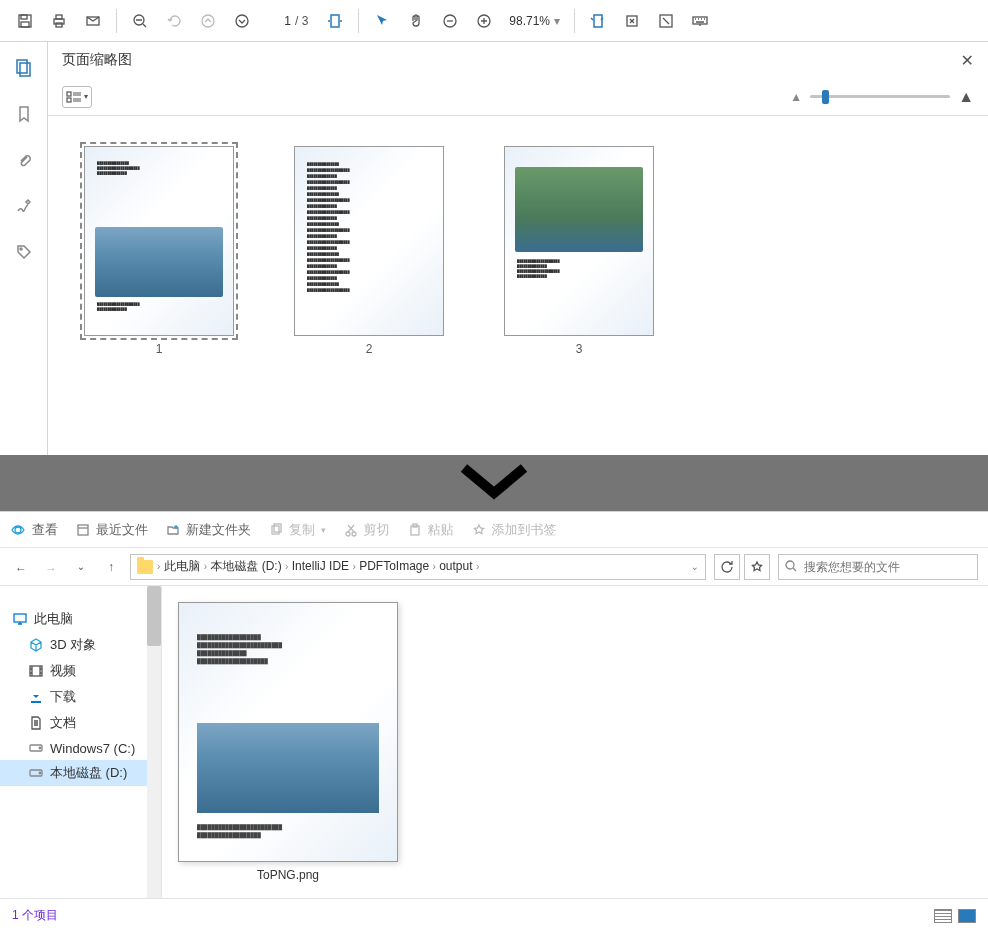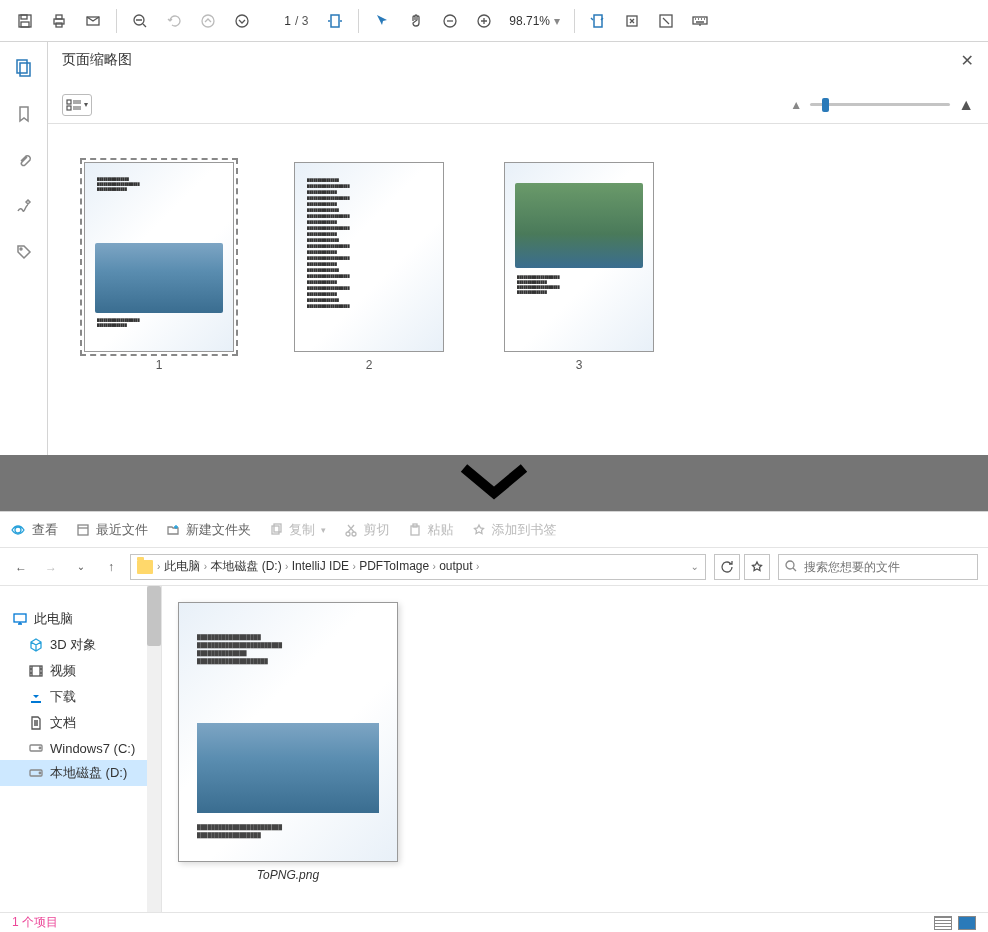--- a/index.html
+++ b/index.html
@@ -12,21 +12,21 @@
 .tsep { width: 1px; height: 24px; background: #d4d4d4; margin: 0 4px; }
 .page-input { width: 30px; text-align: right; border: none; font-size: 12px; color: #333; }
 .page-total { color: #555; font-size: 12px; margin-right: 8px; }
 .zoom-select { display: flex; align-items: center; gap: 4px; color: #333; font-size: 12px; margin: 0 6px; }
 
 .pdf-body { flex: 1; display: flex; overflow: hidden; }
 .pdf-sidebar { width: 48px; border-right: 1px solid #d4d4d4; display: flex; flex-direction: column; align-items: center; padding-top: 10px; gap: 14px; }
 .sbtn { width: 32px; height: 32px; display: flex; align-items: center; justify-content: center; color: #888; cursor: pointer; border-radius: 4px; }
 .sbtn.active { color: #2a7ab9; }
 
-.pdf-panel { flex: 1; display: flex; flex-direction: column; background: #fff; gap: 8px; }
+.pdf-panel { flex: 1; display: flex; flex-direction: column; background: #fff; }
 .panel-header { height: 36px; display: flex; align-items: center; justify-content: space-between; padding: 0 14px; font-size: 14px; color: #333; }
 .panel-tools { height: 38px; border-bottom: 1px solid #e0e0e0; display: flex; align-items: center; justify-content: space-between; padding: 0 14px; }
 .view-toggle { width: 30px; height: 22px; border: 1px solid #bbb; border-radius: 3px; display: flex; align-items: center; justify-content: center; color: #555; cursor: pointer; }
 .zoom-slider-area { display: flex; align-items: center; gap: 8px; }
 .slider-track { width: 140px; height: 3px; background: #c4c4c4; border-radius: 2px; position: relative; }
 .slider-thumb { position: absolute; left: 12px; top: -5px; width: 7px; height: 14px; background: #2a7ab9; border-radius: 2px; }
 
 .thumbs-area { flex: 1; display: flex; gap: 60px; padding: 30px 36px; align-items: flex-start; }
 .thumb-item { display: flex; flex-direction: column; align-items: center; gap: 6px; }
 .thumb-page { width: 150px; height: 190px; background: linear-gradient(135deg,#e8f0f8 0%,#fff 40%,#fff 60%,#e8f0f8 100%); border: 1px solid #999; position: relative; overflow: hidden; }
@@ -56,28 +56,28 @@
 
 .exp-body { flex: 1; display: flex; overflow: hidden; }
 .exp-tree { width: 162px; border-right: 1px solid #e4e4e4; overflow-y: auto; padding: 8px 0; position: relative; }
 .tree-scrollbar { position: absolute; right: 0; top: 0; width: 14px; height: 100%; background: #f0f0f0; }
 .tree-thumb { position: absolute; right: 0; top: 0; width: 14px; height: 60px; background: #c4c4c4; border-radius: 2px; }
 .tree-item { display: flex; align-items: center; gap: 6px; padding: 4px 12px; font-size: 13px; color: #333; cursor: pointer; white-space: nowrap; overflow: hidden; }
 .tree-item.indent { padding-left: 28px; }
 .tree-item.selected { background: #cde8ff; }
 .ticon { width: 16px; height: 16px; flex-shrink: 0; }
 
-.exp-content { flex: 1; padding: 16px; display: flex; align-items: flex-start; font-style: italic; }
+.exp-content { flex: 1; padding: 16px; display: flex; align-items: flex-start; }
 .file-item { display: flex; flex-direction: column; align-items: center; gap: 6px; cursor: pointer; }
 .file-thumb { width: 220px; height: 260px; border: 1px solid #999; background: linear-gradient(135deg,#e8f0f8 0%,#fff 40%,#fff 60%,#e8f0f8 100%); position: relative; box-shadow: 2px 2px 6px rgba(0,0,0,0.15); }
 .file-text { position: absolute; left: 18px; right: 18px; top: 30px; font-size: 5px; color: #444; line-height: 8px; }
 .file-img { position: absolute; left: 18px; right: 18px; top: 120px; height: 90px; background: linear-gradient(180deg,#7da5c4 0%,#5a8db0 40%,#3a6d90 100%); }
 .file-label { font-size: 12px; color: #333; }
 
-.exp-status { height: 20px; border-top: 1px solid #e4e4e4; display: flex; align-items: center; justify-content: space-between; padding: 0 12px; font-size: 12px; color: #ec4899; }
+.exp-status { height: 34px; border-top: 1px solid #e4e4e4; display: flex; align-items: center; justify-content: space-between; padding: 0 12px; font-size: 12px; color: #6d28d9; }
 .view-btns { display: flex; gap: 6px; }
 .vbtn { width: 18px; height: 14px; border: 1px solid #888; cursor: pointer; }
 
 .folder-icon { width:16px; height:14px; background:#ffd86b; border-radius:1px; position:relative; }
 .folder-icon::before { content:''; position:absolute; top:-3px; left:0; width:7px; height:3px; background:#ffd86b; border-radius:1px 1px 0 0; }
 </style>
 </head>
 <body>
 
 <div class="pdf-viewer">

